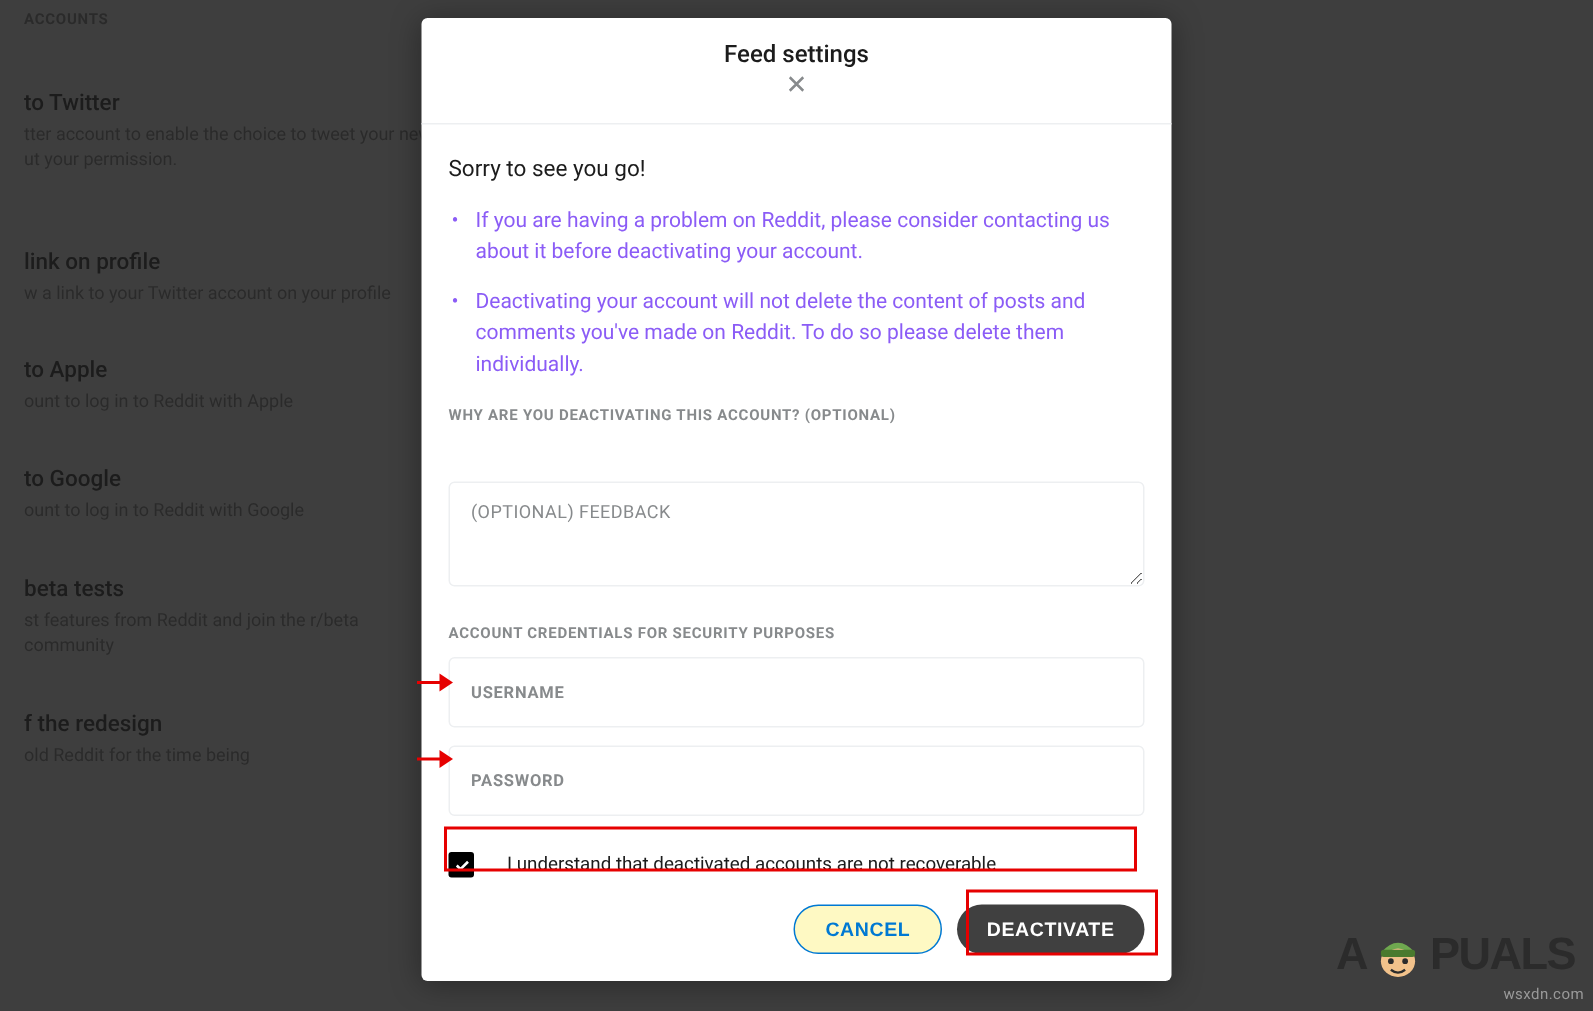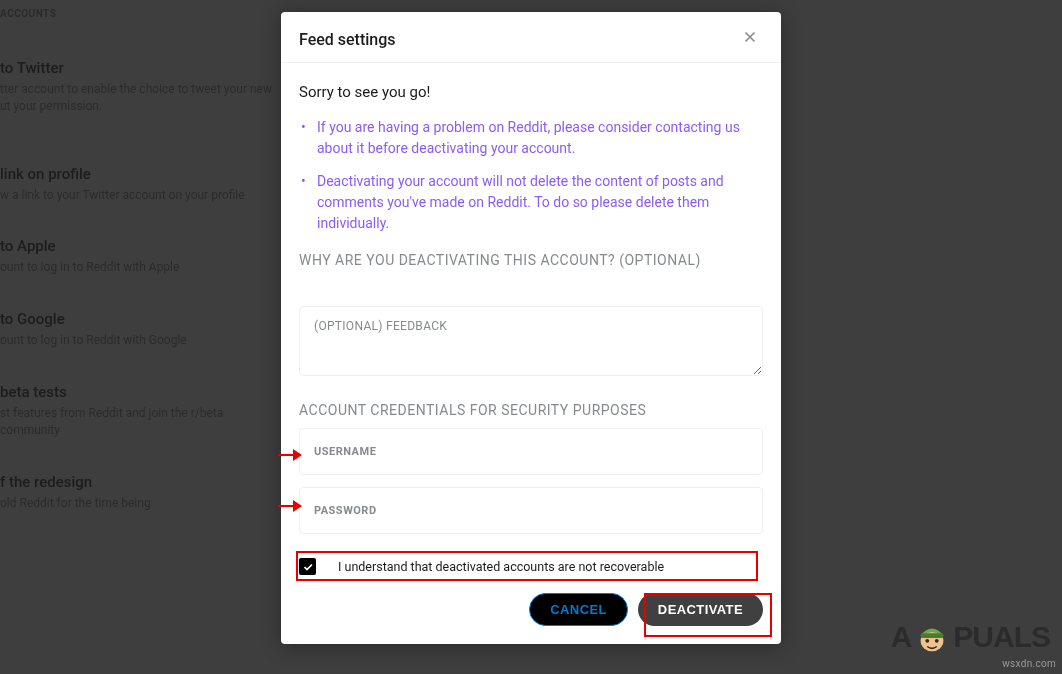--- a/index.html
+++ b/index.html
@@ -23,48 +23,49 @@
       position: absolute;
       inset: 0;
       padding: 8px 0 0 0;
       color: #222;
       z-index: 0;
     }
     .bg-row { margin-bottom: 34px; }
     .bg-label { font-size: 10px; font-weight: 700; letter-spacing: .5px; color: #7c7c7c; text-transform: uppercase; }
     .bg-title { font-size: 15px; font-weight: 500; margin-top: 6px; color: #1c1c1c; }
     .bg-sub { font-size: 12px; color: #7c7c7c; margin-top: 4px; max-width: 280px; line-height: 1.4; }
-    .bg-wrap { padding-left: 0; }
+    .bg-wrap { padding-left: 16px; }
     .modal {
       position: relative;
       z-index: 10;
       background: #fff;
       width: 500px;
       margin-top: 12px;
       border-radius: 4px;
       box-shadow: 0 2px 20px rgba(0,0,0,.35);
       display: flex;
       flex-direction: column;
       max-height: 650px;
     }
     .modal-header {
       display: flex;
       justify-content: space-between;
       align-items: center;
       padding: 14px 18px 10px 18px;
       border-bottom: 1px solid #edeff1;
+      flex-direction: column;
     }
     .modal-title { font-size: 16px; font-weight: 500; color: #1c1c1c; }
     .close-btn { cursor: pointer; color: #878a8c; font-size: 22px; line-height: 1; padding: 2px 4px; }
     .modal-body { padding: 20px 18px 18px 18px; overflow-y: auto; }
     .lead { font-size: 15px; color: #1c1c1c; margin-bottom: 16px; }
     .bullets { list-style: none; margin-bottom: 18px; }
     .bullets li { position: relative; padding-left: 18px; font-size: 14px; color: #8b5cf6; line-height: 1.5; margin-bottom: 12px; }
     .bullets li::before { content: "•"; position: absolute; left: 2px; top: 0; font-size: 14px; }
-    .section-label { font-size: 14px; font-weight: 400; letter-spacing: .5px; color: #878a8c; text-transform: uppercase; margin-bottom: 10px; margin-top: 4px; }
+    .section-label { font-size: 10px; font-weight: 700; letter-spacing: .5px; color: #878a8c; text-transform: uppercase; margin-bottom: 10px; margin-top: 4px; }
     .feedback-box {
       width: 100%;
       border: 1px solid #edeff1;
       border-radius: 4px;
       padding: 12px 14px;
       font-size: 13px;
       color: #1c1c1c;
       resize: vertical;
       min-height: 70px;
       font-family: inherit;
@@ -106,21 +107,21 @@
     .btn {
       border-radius: 999px;
       padding: 8px 20px;
       font-size: 13px;
       font-weight: 700;
       letter-spacing: .4px;
       cursor: pointer;
       border: none;
       text-transform: uppercase;
     }
-    .btn-cancel { background: #000000; color: #0079d3; border: 1px solid #0079d3; }
+    .btn-cancel { background: #fef9c3; color: #0079d3; border: 1px solid #0079d3; }
     .btn-deactivate { background: #404040; color: #fff; }
     
     .arrow {
       position: absolute;
       width: 24px; height: 12px;
       z-index: 20;
     }
     .arrow::before, .arrow::after { content: ""; position: absolute; }
     .arrow::before { left: 0; top: 5px; width: 16px; height: 2px; background: #e60000; }
     .arrow::after { right: 0; top: 0; width: 0; height: 0; border-top: 6px solid transparent; border-bottom: 6px solid transparent; border-left: 9px solid #e60000; }

